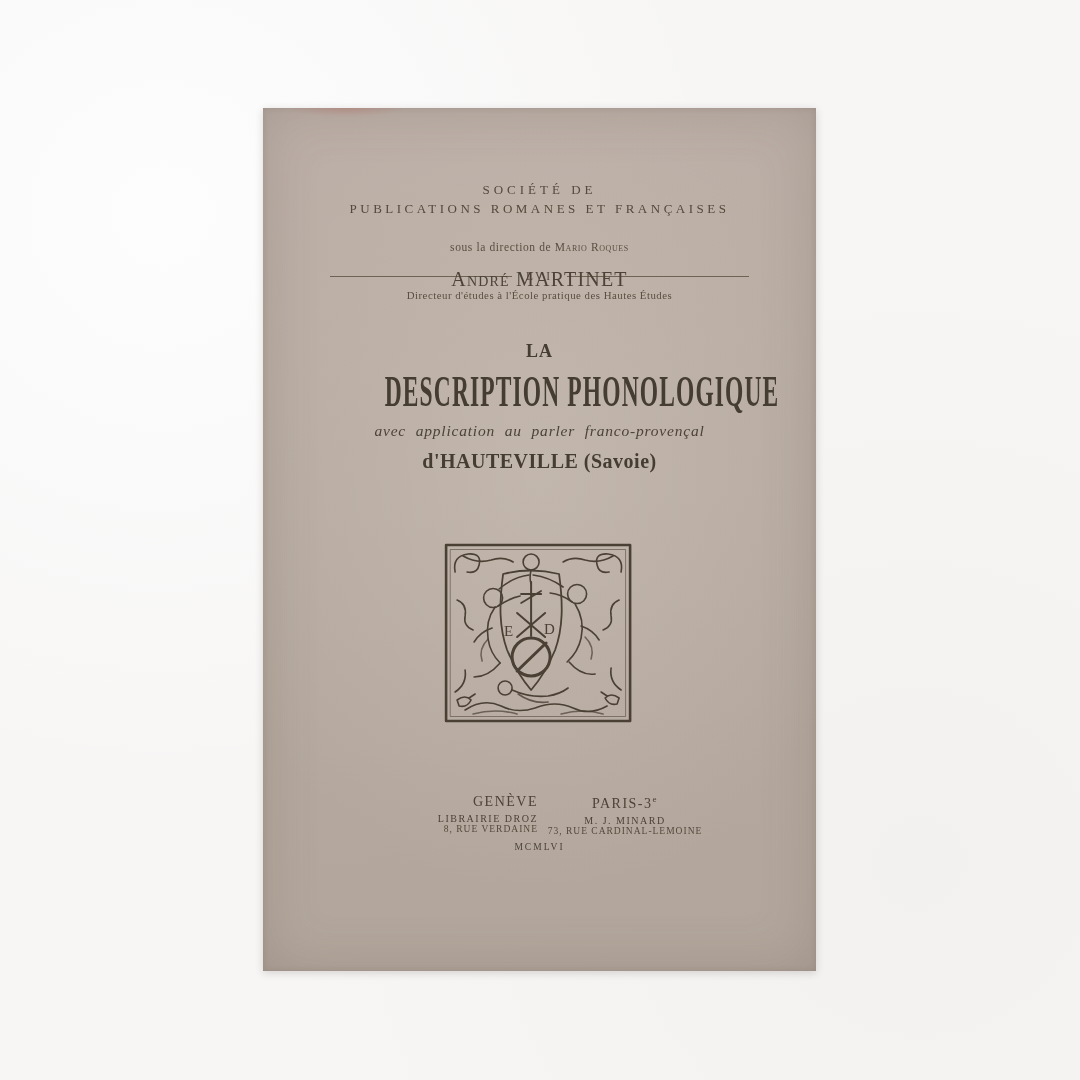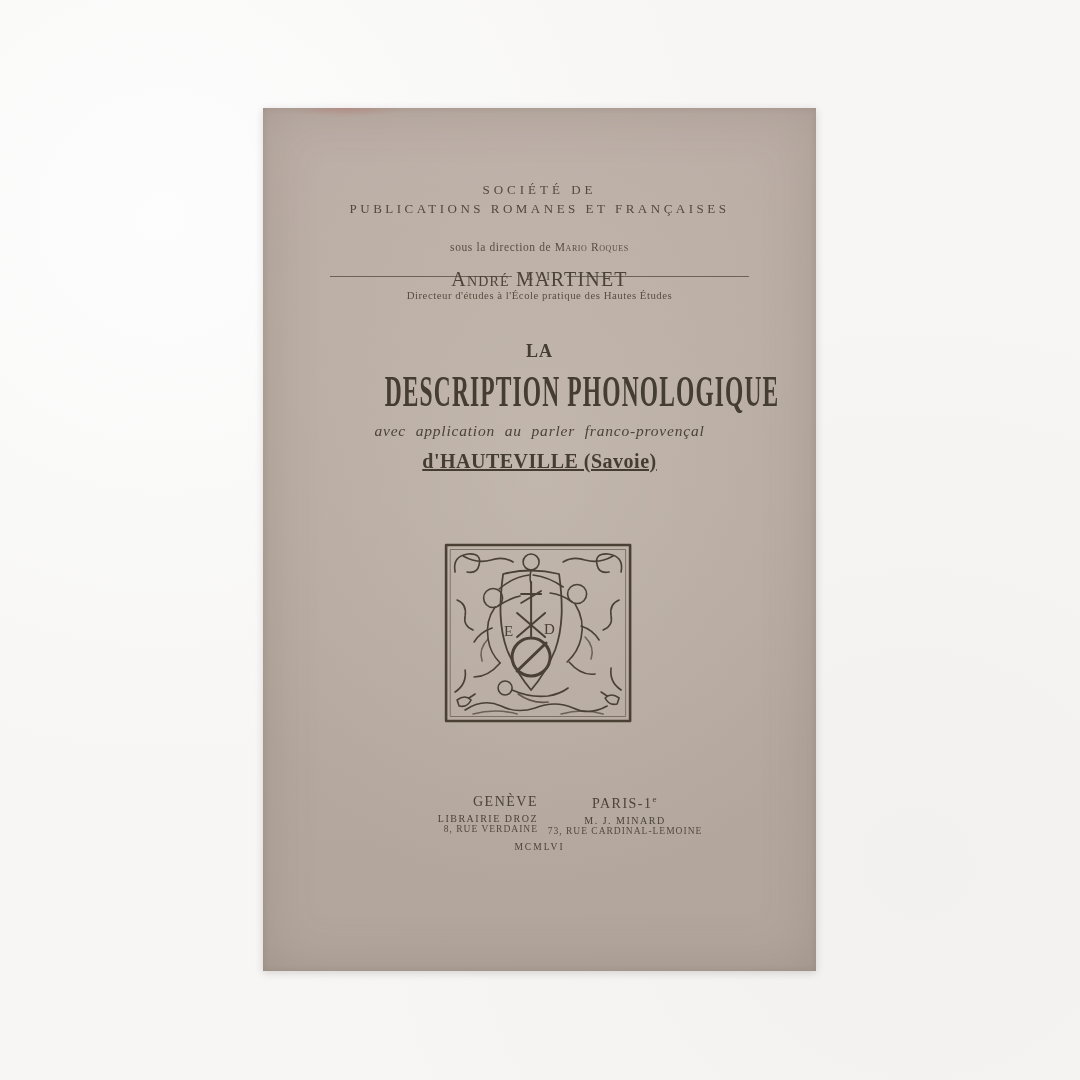--- a/index.html
+++ b/index.html
@@ -91,21 +91,21 @@
     transform-origin: 50% 0;
   }
   .title-sub {
     top: 314px;
     font-size: 15.5px;
     font-style: italic;
     letter-spacing: 0.8px;
     word-spacing: 5px;
     color: #4c4337;
   }
-  .title-place { top: 342px; font-size: 20px; font-weight: 700; letter-spacing: 0.5px; color: #453d31; text-decoration: underline; }
+  .title-place { top: 342px; font-size: 20px; font-weight: 700; letter-spacing: 0.5px; color: #453d31; }
   
   .emblem {
     position: absolute;
     top: 434px;
     left: 50%;
     transform: translateX(-51%);
     width: 190px;
     height: 182px;
   }
   
@@ -205,21 +205,21 @@
       <path d="M74,129 L103,101" stroke-width="3"></path>
     </svg>
 
     <div class="imprint-col geneva">
       <div class="imprint-city">GENÈVE</div>
       <div class="imprint-pub">LIBRAIRIE DROZ</div>
       <div class="imprint-addr">8, RUE VERDAINE</div>
     </div>
 
     <div class="imprint-col paris">
-      <div class="imprint-city"><span>PARIS-1</span><sup>e</sup></div>
+      <div class="imprint-city"><span>PARIS-3</span><sup>e</sup></div>
       <div class="imprint-pub">M. J. MINARD</div>
       <div class="imprint-addr">73, RUE CARDINAL-LEMOINE</div>
     </div>
 
     <div class="line year-line">MCMLVI</div>
 
   </div>
 </div>
 
 </body></html>

